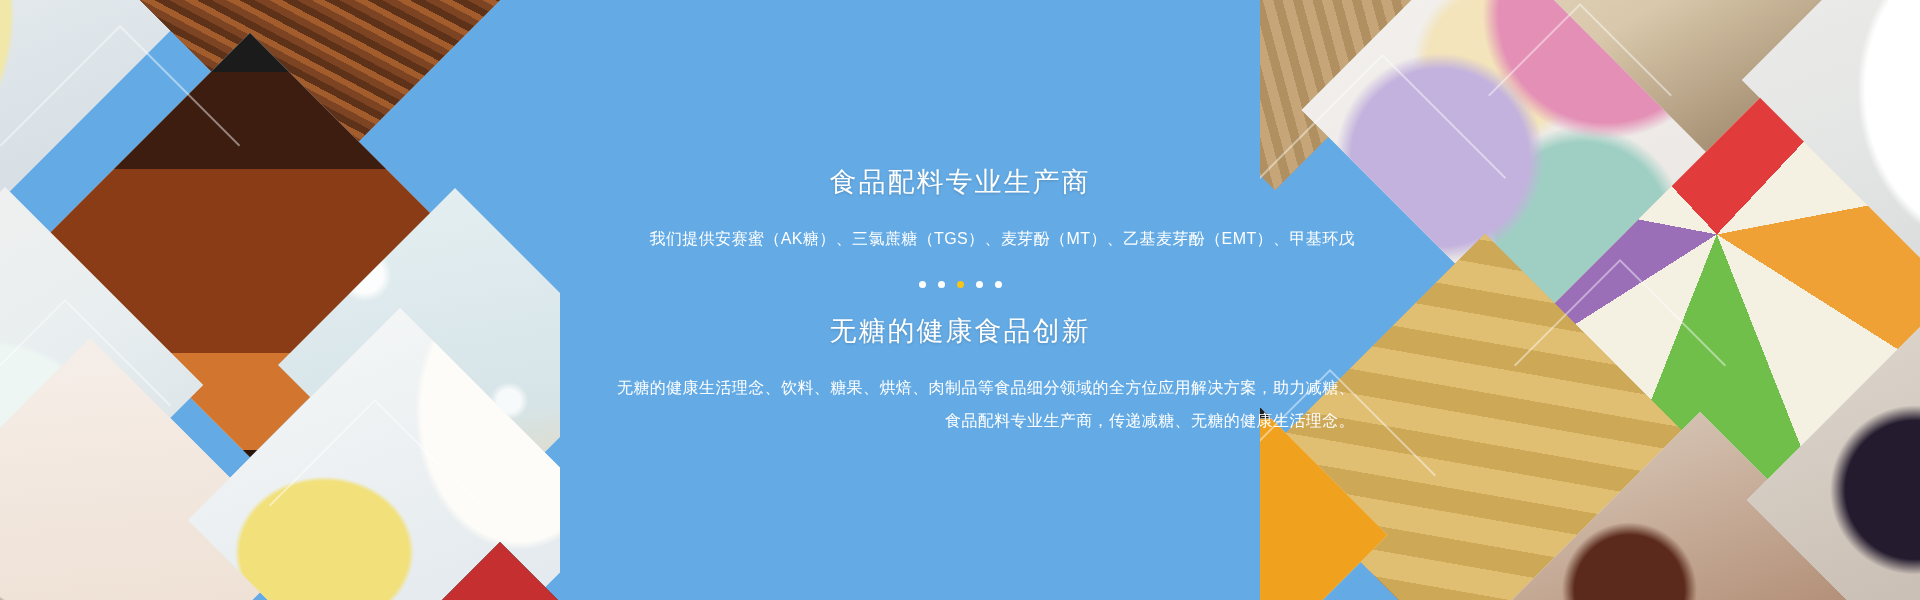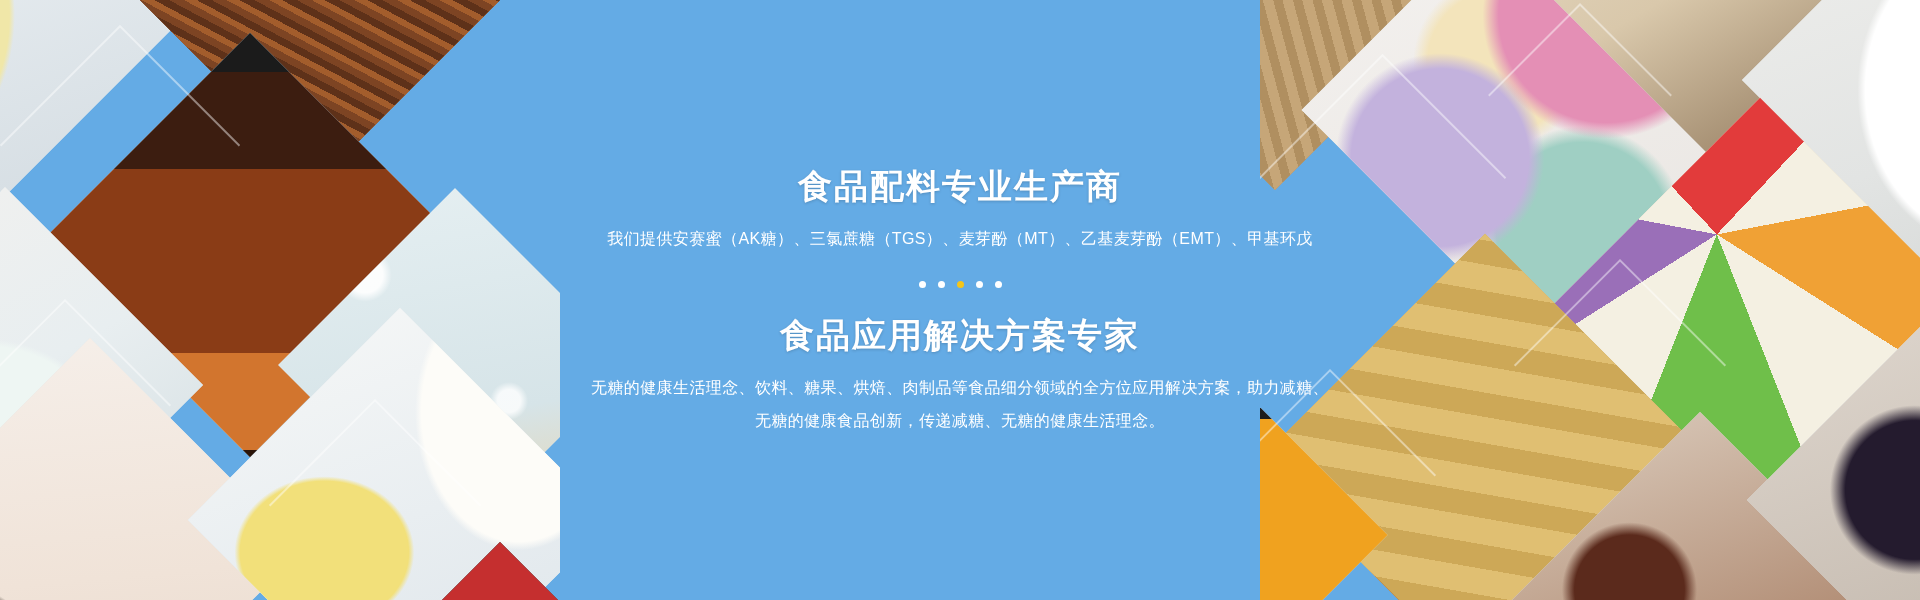--- a/index.html
+++ b/index.html
@@ -126,38 +126,39 @@
     width:820px; height:600px;
     display:flex;
     flex-direction:column;
     align-items:center;
     justify-content:center;
     text-align:center;
     z-index:20;
   }
 
   .headline {
-    font-size:34px;
-    font-weight:bold;
+    font-size:27px;
+    font-weight:normal;
     color:#ffffff;
     letter-spacing:2px;
     line-height:1;
     text-shadow:0 1px 3px rgba(0,0,0,.18);
     white-space:nowrap;
   }
   .headline.first { margin-top:6px; }
   .headline.second { margin-top:0; }
 
   .paragraph {
-    margin-top:19px;
+    margin-top:26px;
     font-size:16px;
     color:#ffffff;
     line-height:33px;
     letter-spacing:.4px;
     width:790px;
+    text-align:right;
   }
   .paragraph .line { display:block; white-space:nowrap; }
 
   .dots {
     display:flex;
     align-items:center;
     justify-content:center;
     gap:12px;
     margin-top:26px;
     margin-bottom:30px;
@@ -266,20 +267,20 @@
     </p>
 
     <div class="dots">
       <span class="dot"></span>
       <span class="dot"></span>
       <span class="dot accent"></span>
       <span class="dot"></span>
       <span class="dot"></span>
     </div>
 
-    <h2 class="headline second">食品应用解决方案专家</h2>
+    <h2 class="headline second">无糖的健康食品创新</h2>
 
     <p class="paragraph">
       <span class="line">无糖的健康生活理念、饮料、糖果、烘焙、肉制品等食品细分领域的全方位应用解决方案，助力减糖、</span>
-      <span class="line">无糖的健康食品创新，传递减糖、无糖的健康生活理念。</span>
+      <span class="line">食品配料专业生产商，传递减糖、无糖的健康生活理念。</span>
     </p>
   </div>
 </div>
 
 </body></html>

